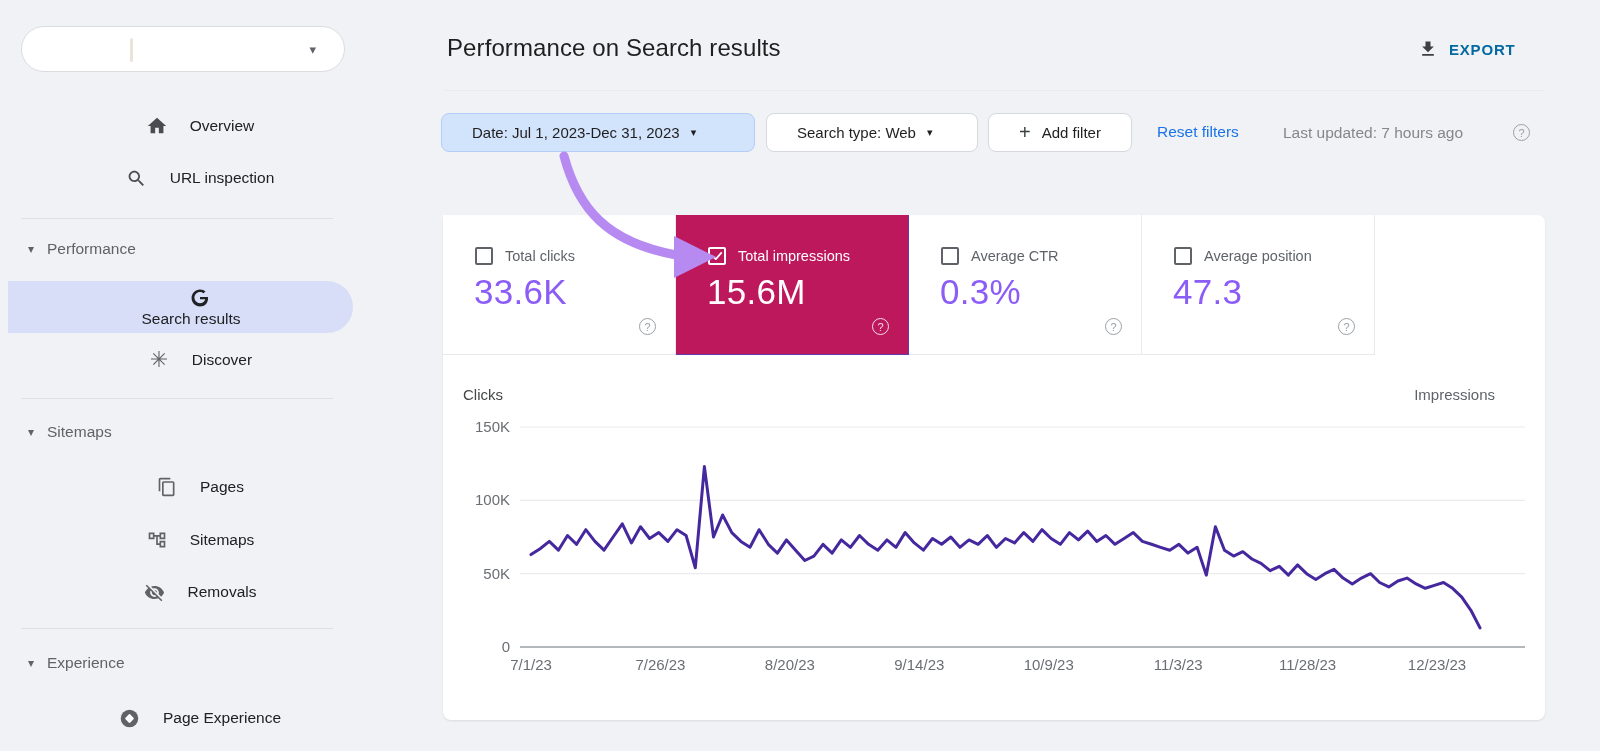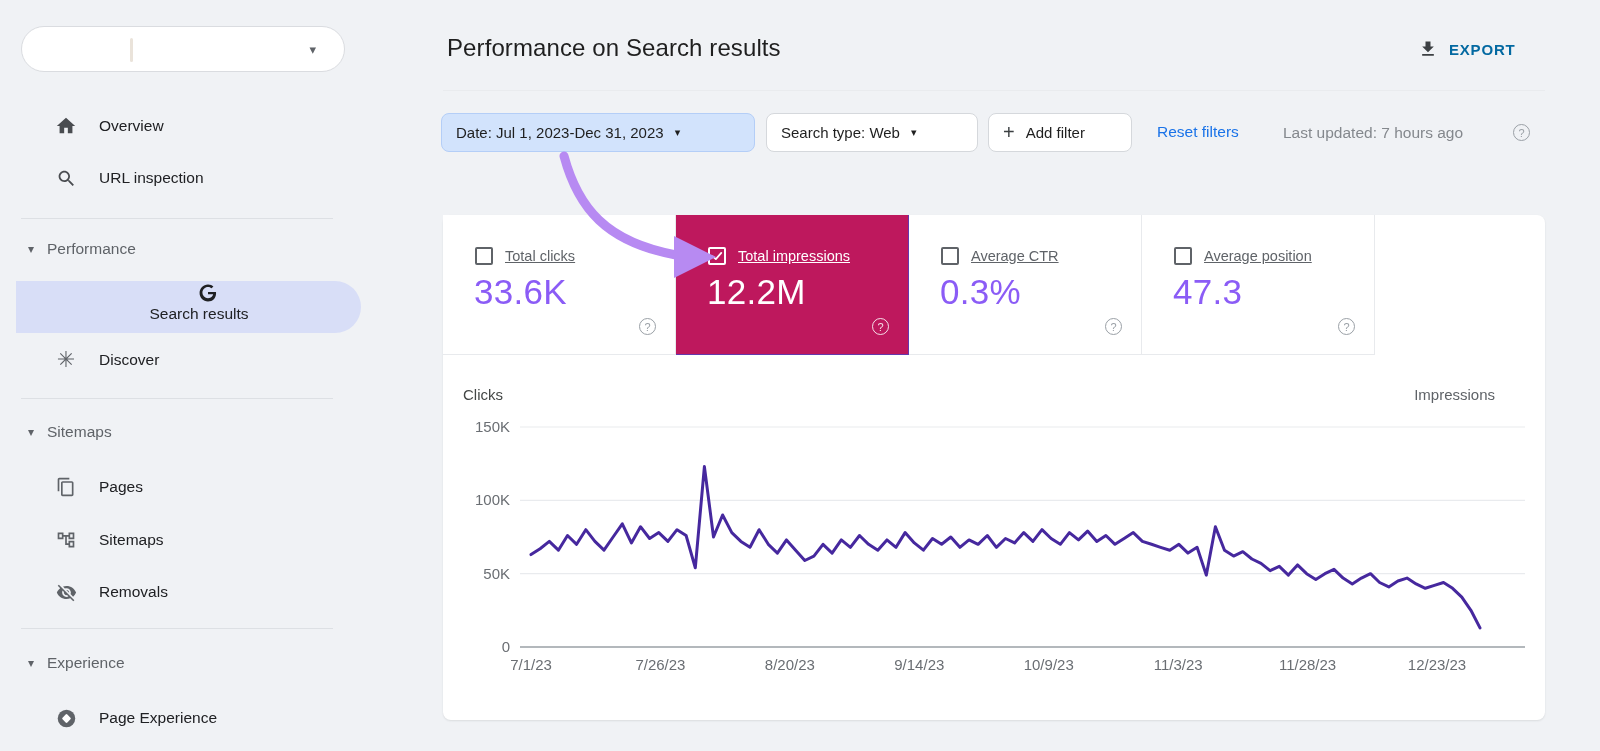--- a/index.html
+++ b/index.html
@@ -18,22 +18,22 @@
     left:21px; top:26px; width:324px; height:46px;
     background:#fff; border:1px solid #dadce0; border-radius:24px;
     display:flex; align-items:center; justify-content:flex-end; padding-right:28px;
   }
   .property-pill .blur-mark{
     position:absolute; left:108px; top:11px; width:3px; height:24px;
     background:#eae3da; border-radius:2px;
   }
   .caret { color:#5f6368; font-size:13px; line-height:1; }
   .nav-row {
-    left:16px; width:345px; height:48px;
-    display:flex; align-items:center;
+    left:8px; width:345px; height:48px;
+    display:flex; align-items:center;justify-content:center;
   }
   .nav-row .nav-icon {
     width:24px; height:24px; margin-left:38px; flex:0 0 24px;
     display:flex; align-items:center; justify-content:center; color:#5f6368;
   }
   .nav-row .nav-label {
     margin-left:21px; font-size:15.5px; font-weight:500; color:#202124;
   }
   .nav-row.selected {
     height:52px; background:#d8def7; border-radius:0 26px 26px 0;flex-direction:column;
@@ -49,21 +49,21 @@
   .page-title { left:447px; top:34px; font-size:24px; color:#1f1f1f; letter-spacing:.1px;}
   .export-btn {
     left:1418px; top:36px; height:26px; display:flex; align-items:center; gap:11px;
     color:#3c4043; cursor:pointer;
   }
   .export-btn .export-label { font-size:15px; font-weight:600; letter-spacing:.8px; color:#0369a1;}
   .header-divider { left:443px; top:90px; width:1102px; height:1px; background:#e9ebee; }
 
   .chip {
     top:113px; height:39px; border-radius:8px; display:flex; align-items:center;
-    padding:0 14px; gap:11px; font-size:15px; font-weight:500; color:#1f1f1f; cursor:pointer;
+    padding:0 30px; gap:11px; font-size:15px; font-weight:500; color:#1f1f1f; cursor:pointer;
     background:#fff; border:1px solid #d5d8dc;
   }
   .chip.date { left:441px; width:314px; background:#d2e3fc; border-color:#b4cef7; }
   .chip.search-type { left:766px; width:212px; }
   .chip.add-filter { left:988px; width:144px; }
   .chip .plus { font-size:20px; font-weight:400; color:#3c4043; }
   .reset-link { left:1157px; top:123px; font-size:15.5px; font-weight:500; color:#1a73e8; cursor:pointer; }
   .last-updated { left:1283px; top:124px; font-size:15.5px; color:#84888d; }
   .help-circle {
     width:17px; height:17px; border:1.5px solid #9aa0a6; border-radius:50%;
@@ -77,21 +77,21 @@
   }
   .metric-card {
     position:absolute; top:0; width:233px; height:140px;
     border-right:1px solid #e8eaed; border-bottom:1px solid #e8eaed; background:#fff;
     cursor:pointer;
   }
   .metric-card .cbx {
     position:absolute; left:32px; top:32px; width:18px; height:18px;
     border:2px solid #5f6368; border-radius:2px;
   }
-  .metric-card .m-label { position:absolute; left:62px; top:33px; font-size:14.5px; color:#5f6368;text-decoration:underline; }
+  .metric-card .m-label { position:absolute; left:62px; top:33px; font-size:14.5px; color:#5f6368; }
   .metric-card .m-value { position:absolute; left:31px; top:57px; font-size:35px; color:#8b5cf6; letter-spacing:.3px;}
   .metric-card .help-circle { position:absolute; right:19px; top:103px; }
   .metric-card.selected { background:#be185d; border-color:#6438ad; }
   .metric-card.selected .cbx { border-color:#fff; }
   .metric-card.selected .m-label { color:#fff; }
   .metric-card.selected .m-value { color:#fff; }
   .metric-card.selected .help-circle { border-color:rgba(255,255,255,.85); color:rgba(255,255,255,.85); }
 
   .chart-svg { left:450px; top:378px; }
   .arrow-svg { left:540px; top:150px; z-index:6; pointer-events:none; }
@@ -235,21 +235,21 @@
     <span class="help-circle">?</span>
   </div>
 
   <div class="metric-card selected" style="left:233px;">
     <span class="cbx">
       <svg width="14" height="14" viewBox="0 0 18 18" style="position:absolute;left:0;top:0;">
           <polyline points="3.5,9.5 7.5,13 14.5,5" fill="none" stroke="#ffffff" stroke-width="2.3" stroke-linecap="round" stroke-linejoin="round"></polyline>
         </svg>
     </span>
     <span class="m-label">Total impressions</span>
-    <span class="m-value">12.2M</span>
+    <span class="m-value">15.6M</span>
     <span class="help-circle">?</span>
   </div>
 
   <div class="metric-card" style="left:466px;">
     <span class="cbx"></span>
     <span class="m-label">Average CTR</span>
     <span class="m-value">0.3%</span>
     <span class="help-circle">?</span>
   </div>
 

